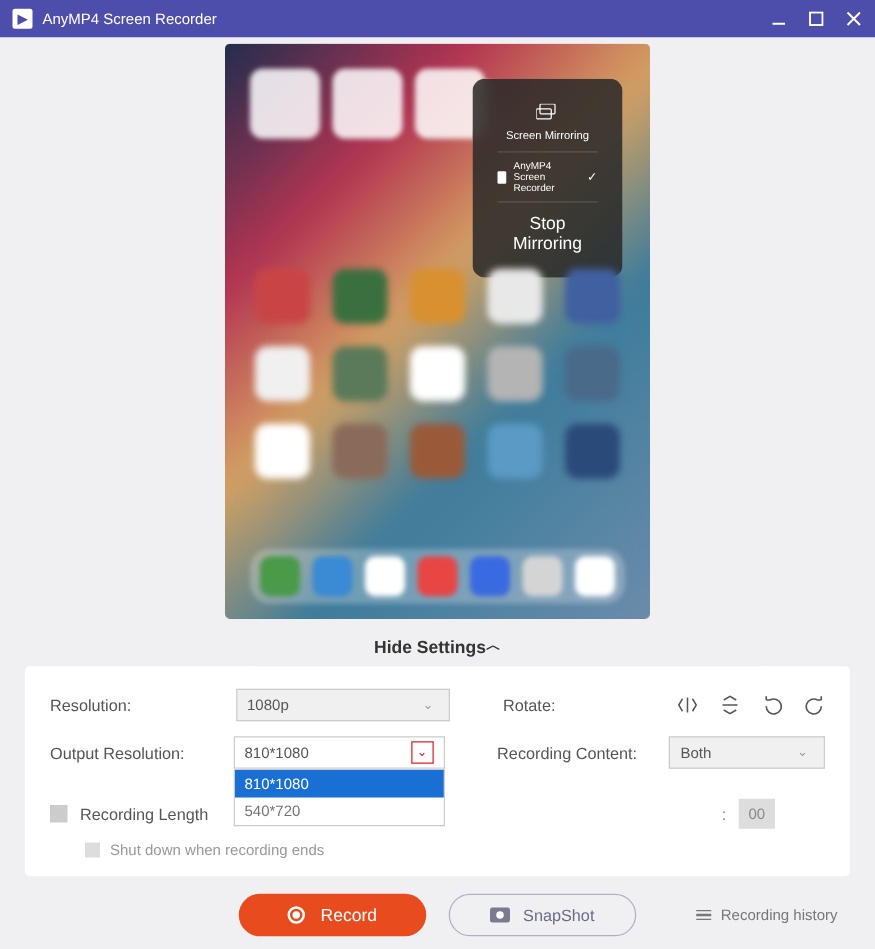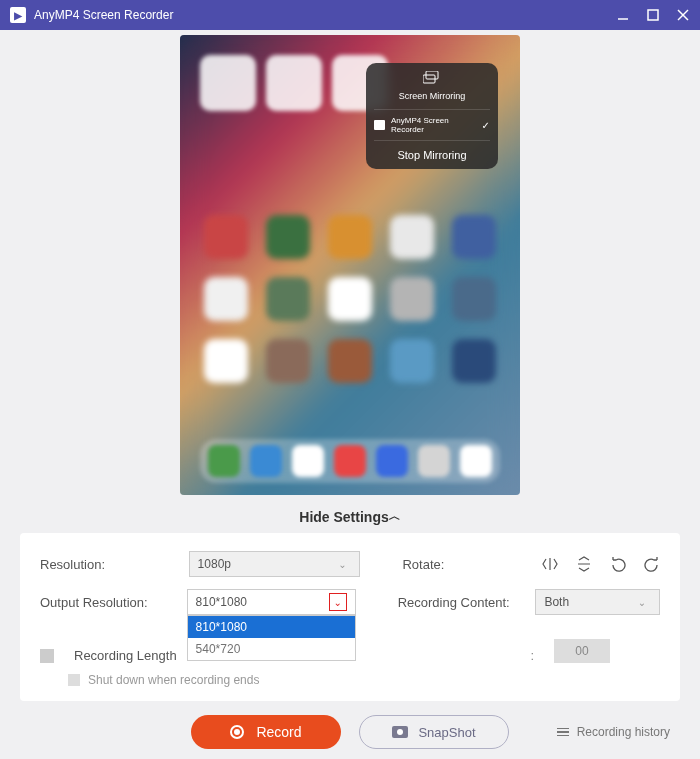--- a/index.html
+++ b/index.html
@@ -7,27 +7,27 @@
   .titlebar { height: 30px; background: #4d4dab; display: flex; align-items: center; justify-content: space-between; padding: 0 10px; color: #fff; }
   .titlebar .left { display: flex; align-items: center; gap: 8px; font-size: 12px; }
   .titlebar .logo { width: 16px; height: 16px; background: #fff; border-radius: 2px; display: flex; align-items: center; justify-content: center; color: #4d4dab; font-size: 10px; font-weight: bold; }
   .titlebar .controls { display: flex; gap: 16px; align-items: center; }
   .titlebar .ctrl { width: 14px; height: 14px; display: flex; align-items: center; justify-content: center; cursor: pointer; }
   .preview-area { height: 470px; display: flex; align-items: center; justify-content: center; background: #f0f0f2; }
   .device-screen { width: 340px; height: 460px; position: relative; border-radius: 4px; overflow: hidden; background: linear-gradient(135deg, #1a2a4a 0%, #b23050 25%, #d4a060 45%, #3a7a9a 65%, #6a8aaa 100%); filter: blur(0); }
   .blur-layer { position: absolute; inset: 0; backdrop-filter: blur(14px); background: rgba(255,255,255,0.02); }
   .widget-row { position: absolute; top: 20px; left: 20px; display: flex; gap: 10px; }
   .widget { width: 56px; height: 56px; background: rgba(255,255,255,0.85); border-radius: 10px; filter: blur(2px); }
-  .mirror-card { position: absolute; top: 28px; right: 22px; width: 132px; background: rgba(40,40,40,0.85); border-radius: 10px; padding: 8px; color: #fff; font-size: 9px; backdrop-filter: blur(6px); }
+  .mirror-card { position: absolute; top: 28px; right: 22px; width: 120px; background: rgba(40,40,40,0.85); border-radius: 10px; padding: 20px; color: #fff; font-size: 9px; backdrop-filter: blur(6px); }
   .mirror-card .ico { text-align: center; margin-bottom: 4px; }
   .mirror-card .title { text-align: center; font-size: 9px; margin-bottom: 8px; }
   .mirror-card .row { display: flex; align-items: center; gap: 6px; padding: 6px 0; border-top: 1px solid rgba(255,255,255,0.15); font-size: 8px; }
   .mirror-card .row .box { width: 12px; height: 10px; background: #fff; border-radius: 1px; }
   .mirror-card .row .chk { margin-left: auto; font-size: 10px; }
-  .mirror-card .stop { text-align: center; padding-top: 8px; border-top: 1px solid rgba(255,255,255,0.15); font-size: 11px; }
+  .mirror-card .stop { text-align: center; padding-top: 8px; border-top: 1px solid rgba(255,255,255,0.15); font-size: 14px; }
   .app-grid { position: absolute; top: 180px; left: 0; right: 0; display: grid; grid-template-columns: repeat(5, 44px); gap: 18px; justify-content: center; }
   .app-icon { width: 44px; height: 44px; border-radius: 10px; filter: blur(3px); }
   .dock { position: absolute; bottom: 12px; left: 50%; transform: translateX(-50%); width: 300px; height: 44px; background: rgba(255,255,255,0.25); border-radius: 16px; display: flex; align-items: center; justify-content: center; gap: 10px; filter: blur(2px); }
   .dock .di { width: 32px; height: 32px; border-radius: 8px; }
   .hide-settings { display: flex; align-items: center; justify-content: center; padding: 8px 0; font-weight: bold; font-size: 14px; color: #333; }
   .chev-up { font-size: 12px; }
   .settings-panel { background: #fff; margin: 0 20px; padding: 18px 20px 14px 20px; border-radius: 4px; font-size: 13px; color: #555; position: relative; }
   .srow { display: flex; align-items: center; margin-bottom: 12px; gap: 22px; }
   .label { width: 140px; color: #555; }
   .dropdown { position: relative; width: 190px; }
@@ -35,23 +35,23 @@
   .dd-active .dd-field { background: #fff; }
   .dd-arrow { width: 18px; height: 18px; display: flex; align-items: center; justify-content: center; color: #999; font-size: 10px; }
   .dd-active .dd-arrow { border: 1.5px solid #e02020; color: #e02020; }
   .dd-list { position: absolute; top: 26px; left: 0; right: 0; background: #fff; border: 1px solid #ccc; z-index: 50; }
   .dd-item { padding: 4px 8px; font-size: 12px; color: #737373; cursor: pointer; }
   .dd-item.sel { background: #1a6fd4; color: #fff; }
   .rotate-icons { margin-left: auto; display: flex; gap: 18px; }
   .ricon { width: 16px; height: 16px; display: flex; align-items: center; justify-content: center; cursor: pointer; color: #555; }
   .label-r { width: 130px; }
   .dd-small { width: 140px; margin-left: auto; }
-  .rec-length { display: flex; align-items: flex-end; gap: 20px; margin-top: 24px; }
+  .rec-length { display: flex; align-items: center; gap: 10px; margin-top: 24px; }
   .chk-sq { width: 14px; height: 14px; background: #ccc; }
-  .time-seg { width: 56px; height: 24px; background: #ddd; display: flex; align-items: center; justify-content: center; color: #888; font-size: 12px; }
+  .time-seg { width: 29px; height: 24px; background: #ddd; display: flex; align-items: center; justify-content: center; color: #888; font-size: 12px; }
   .colon { color: #888; }
   .modify-btn { width: 100px; height: 26px; background: #6060c0; color: #e0e0f5; border-radius: 13px; display: flex; align-items: center; justify-content: center; font-size: 12px; cursor: pointer; }
   .sub-opts { margin-left: 28px; margin-top: 10px; font-size: 12px; color: #999; display: flex; flex-direction: column; gap: 8px; }
   .sub-opts .r { display: flex; align-items: center; gap: 8px; }
   .sub-opts .r2 { display: flex; gap: 20px; }
   .radio { width: 12px; height: 12px; border: 1.5px solid #bbb; border-radius: 50%; }
   .radio.on { border-color: #999; background: radial-gradient(circle,#999 40%,transparent 45%); }
   .bottom-bar { display: flex; align-items: center; justify-content: center; gap: 18px; padding: 14px 0; }
   .record-btn { width: 150px; height: 34px; background: #e84c1e; border-radius: 17px; display: flex; align-items: center; justify-content: center; gap: 12px; color: #fff; font-size: 14px; cursor: pointer; }
   .rec-dot { width: 14px; height: 14px; border: 2px solid #fff; border-radius: 50%; display: flex; align-items: center; justify-content: center; }

